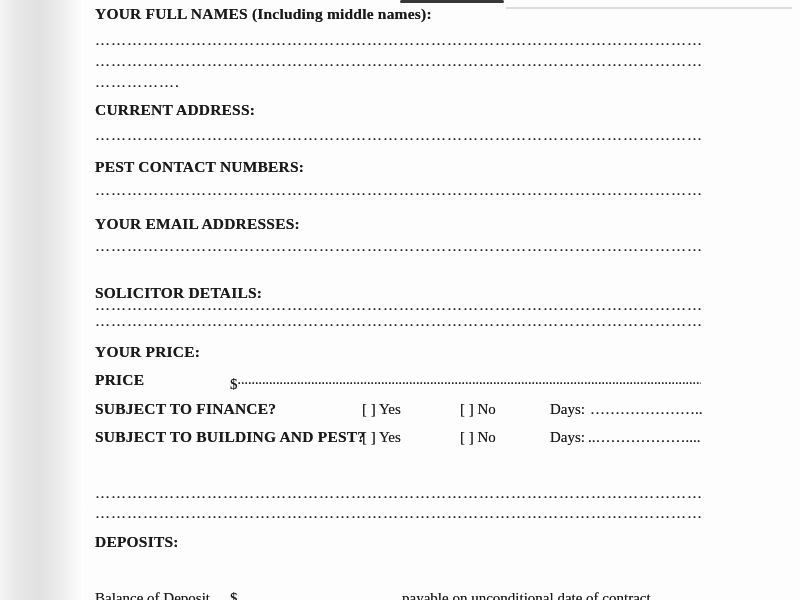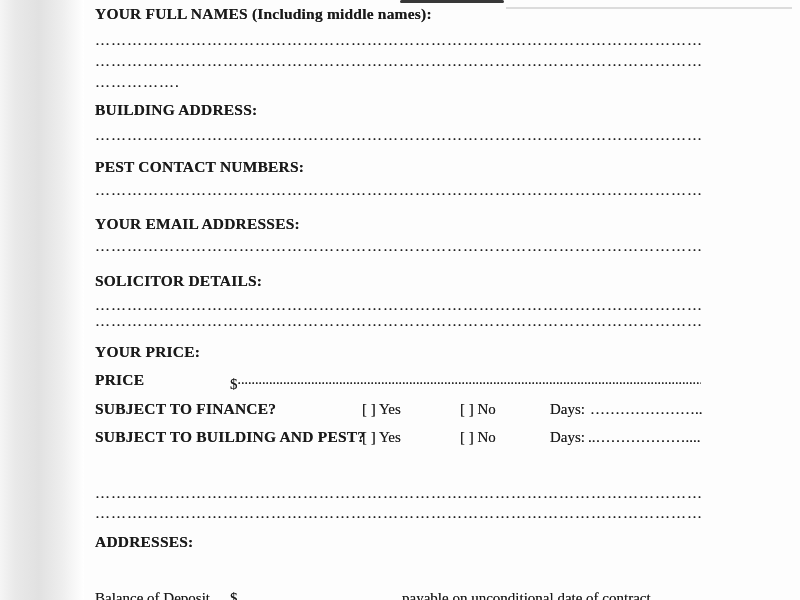--- a/index.html
+++ b/index.html
@@ -33,30 +33,30 @@
 
   <div class="strip"></div>
   <div class="smudge"></div>
   <div class="faintline"></div>
 
   <div class="t b" style="top:5px">YOUR FULL NAMES (Including middle names):</div>
   <div class="t dots" style="top:31px">…………………………………………………………………………………………………………………………………………………………</div>
   <div class="t dots" style="top:52px">…………………………………………………………………………………………………………………………………………………………</div>
   <div class="t dots" style="top:73px">…………….</div>
 
-  <div class="t b" style="top:101px">BUILDING ADDRESS:</div>
+  <div class="t b" style="top:101px">CURRENT ADDRESS:</div>
   <div class="t dots" style="top:126px">…………………………………………………………………………………………………………………………………………………………</div>
 
   <div class="t b" style="top:158px">PEST CONTACT NUMBERS:</div>
   <div class="t dots" style="top:181px">…………………………………………………………………………………………………………………………………………………………</div>
 
   <div class="t b" style="top:215px">YOUR EMAIL ADDRESSES:</div>
   <div class="t dots" style="top:237px">…………………………………………………………………………………………………………………………………………………………</div>
 
-  <div class="t b" style="top:272px">SOLICITOR DETAILS:</div>
+  <div class="t b" style="top:284px">SOLICITOR DETAILS:</div>
   <div class="t dots" style="top:296px">…………………………………………………………………………………………………………………………………………………………</div>
   <div class="t dots" style="top:312px">…………………………………………………………………………………………………………………………………………………………</div>
 
   <div class="t b" style="top:343px">YOUR PRICE:</div>
 
   <div class="r" style="top:371px">
     <span class="c b" style="left:95px">PRICE</span>
     <span class="c" style="left:230px"><span>$</span><span class="clip fine" style="width:463px">..........................................................................................................................................................</span></span>
   </div>
 
@@ -72,21 +72,21 @@
     <span class="c b" style="left:95px">SUBJECT TO BUILDING AND PEST?</span>
     <span class="c" style="left:362px">[ ] Yes</span>
     <span class="c" style="left:460px">[ ] No</span>
     <span class="c" style="left:550px">Days:</span>
     <span class="c" style="left:588px">..………………....</span>
   </div>
 
   <div class="t dots" style="top:484px">…………………………………………………………………………………………………………………………………………………………</div>
   <div class="t dots" style="top:504px">…………………………………………………………………………………………………………………………………………………………</div>
 
-  <div class="t b" style="top:533px">ADDRESSES:</div>
+  <div class="t b" style="top:533px">DEPOSITS:</div>
 
 
   <div class="r" style="top:589px">
     <span class="c" style="left:95px">Balance of Deposit</span>
     <span class="c" style="left:230px"><span>$</span><span class="fine">..............................</span></span>
     <span class="c" style="left:402px">payable on unconditional date of contract</span>
   </div>
 
 </div>
 

